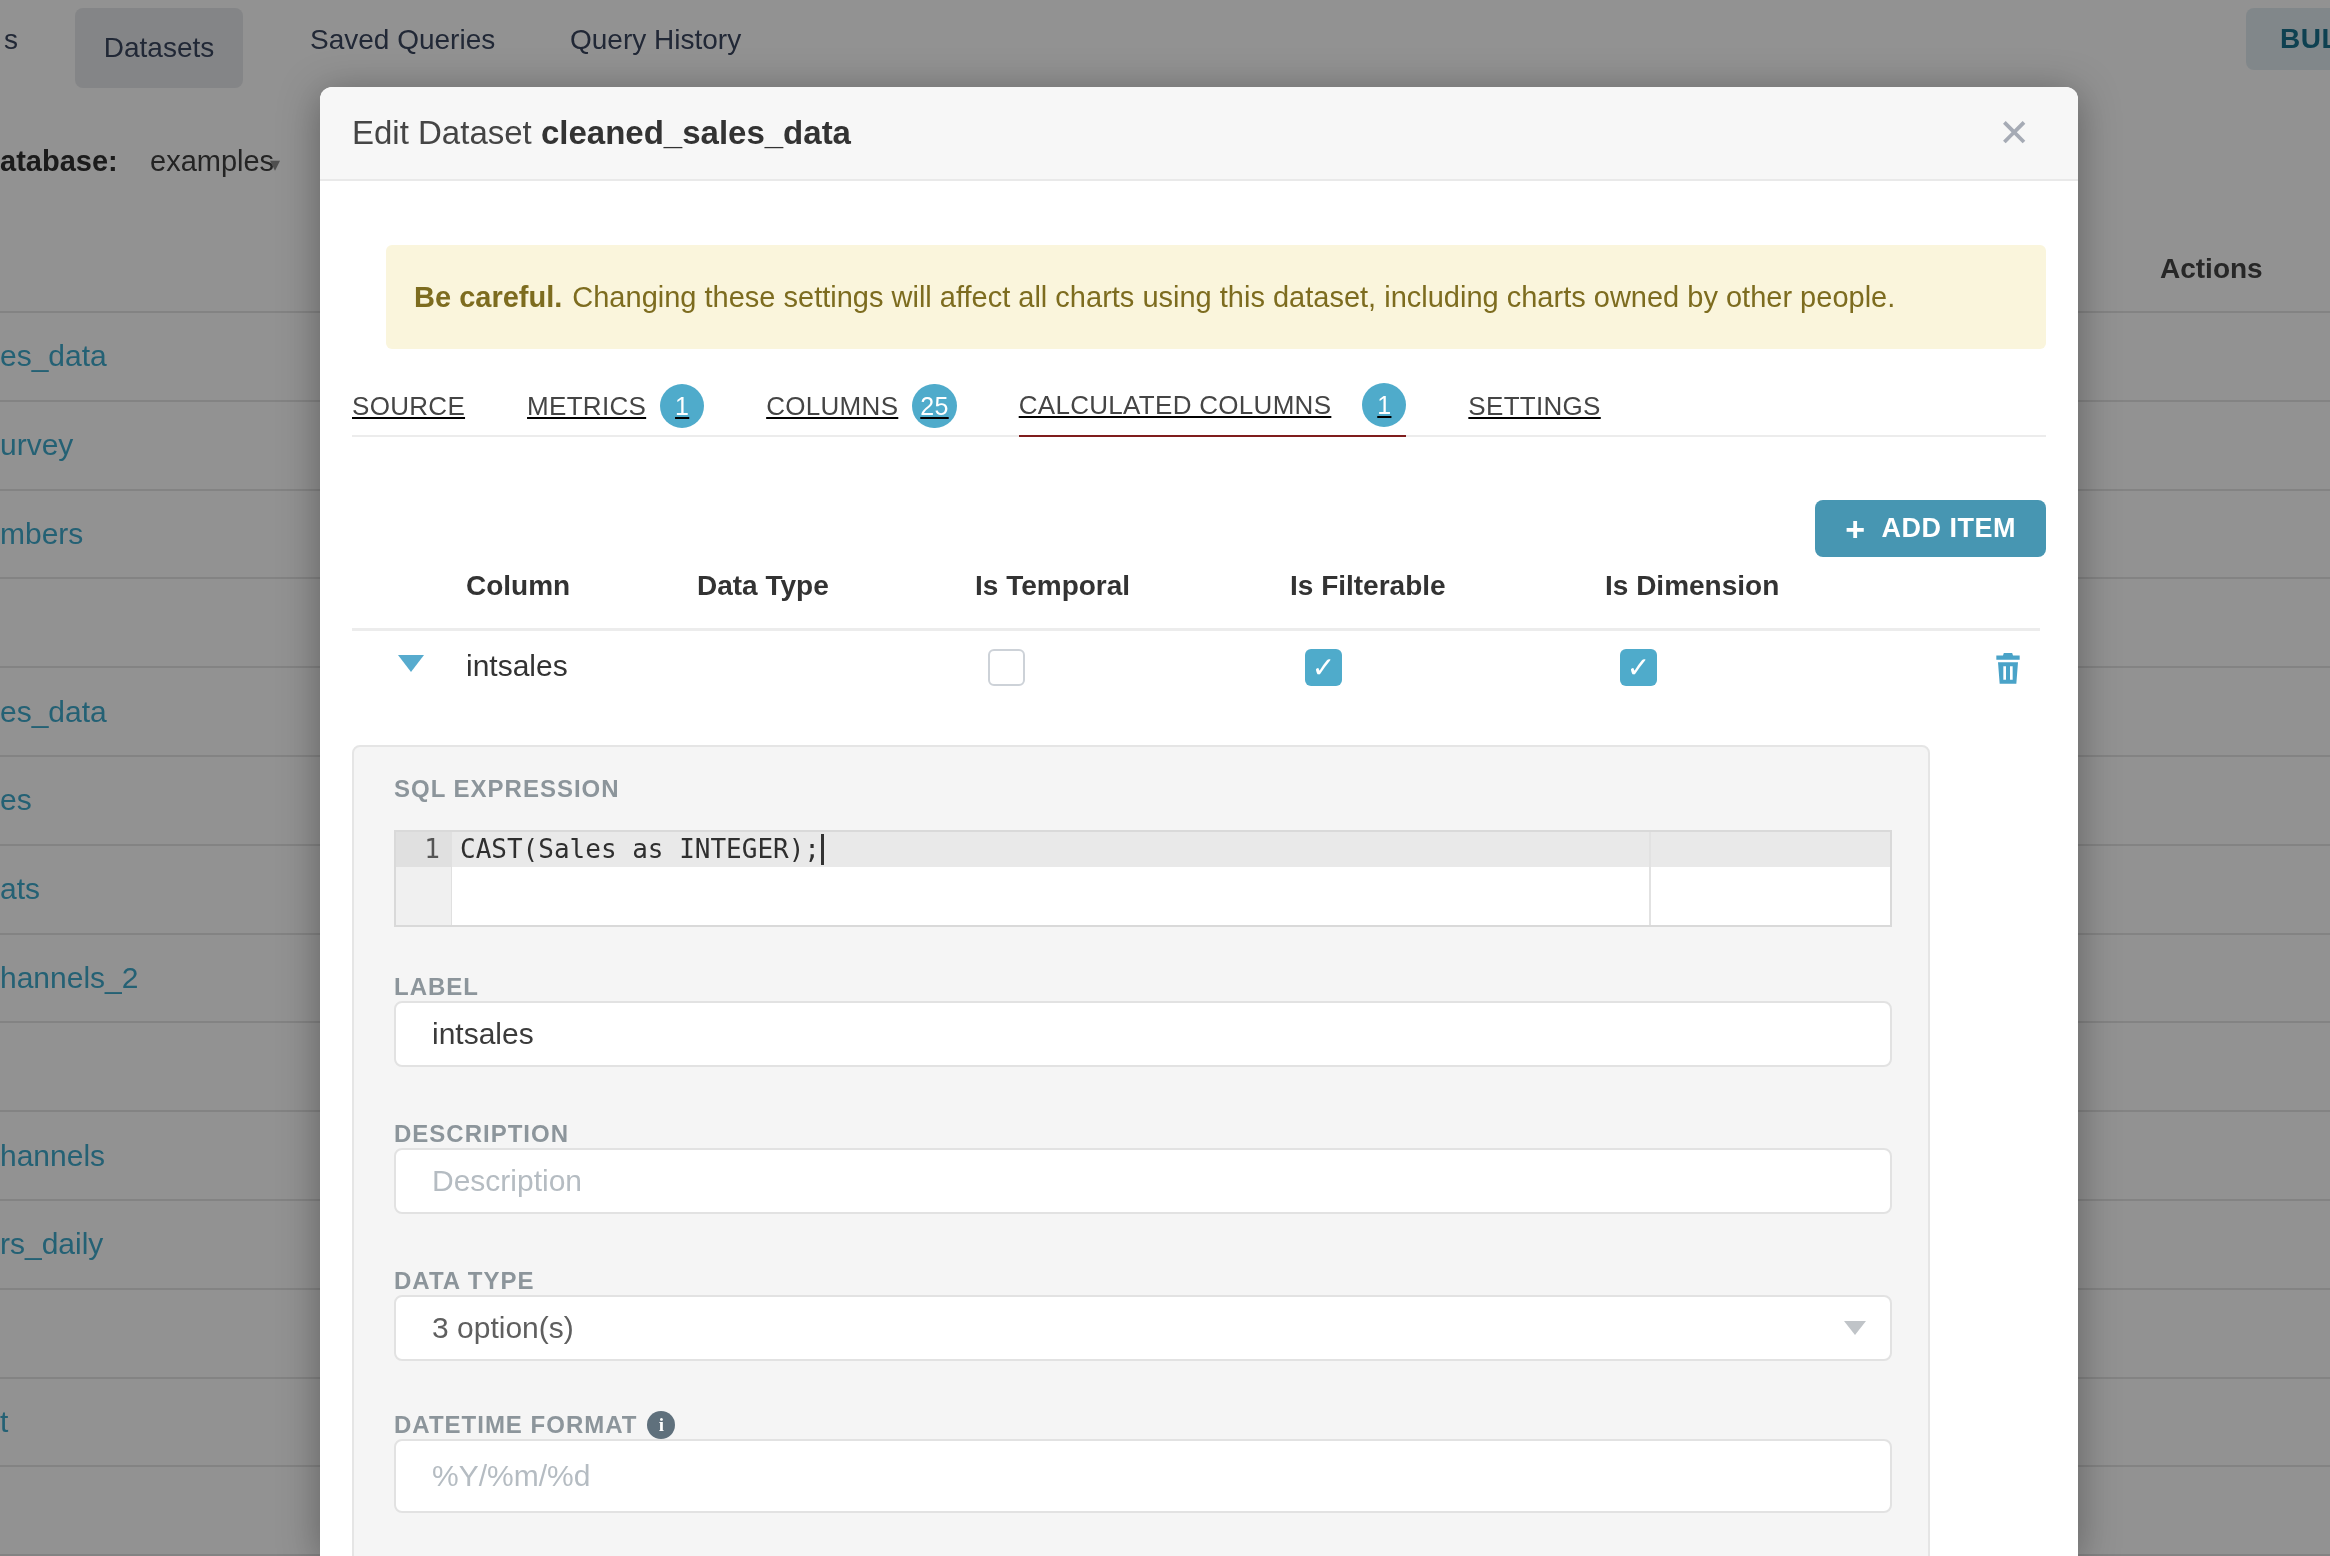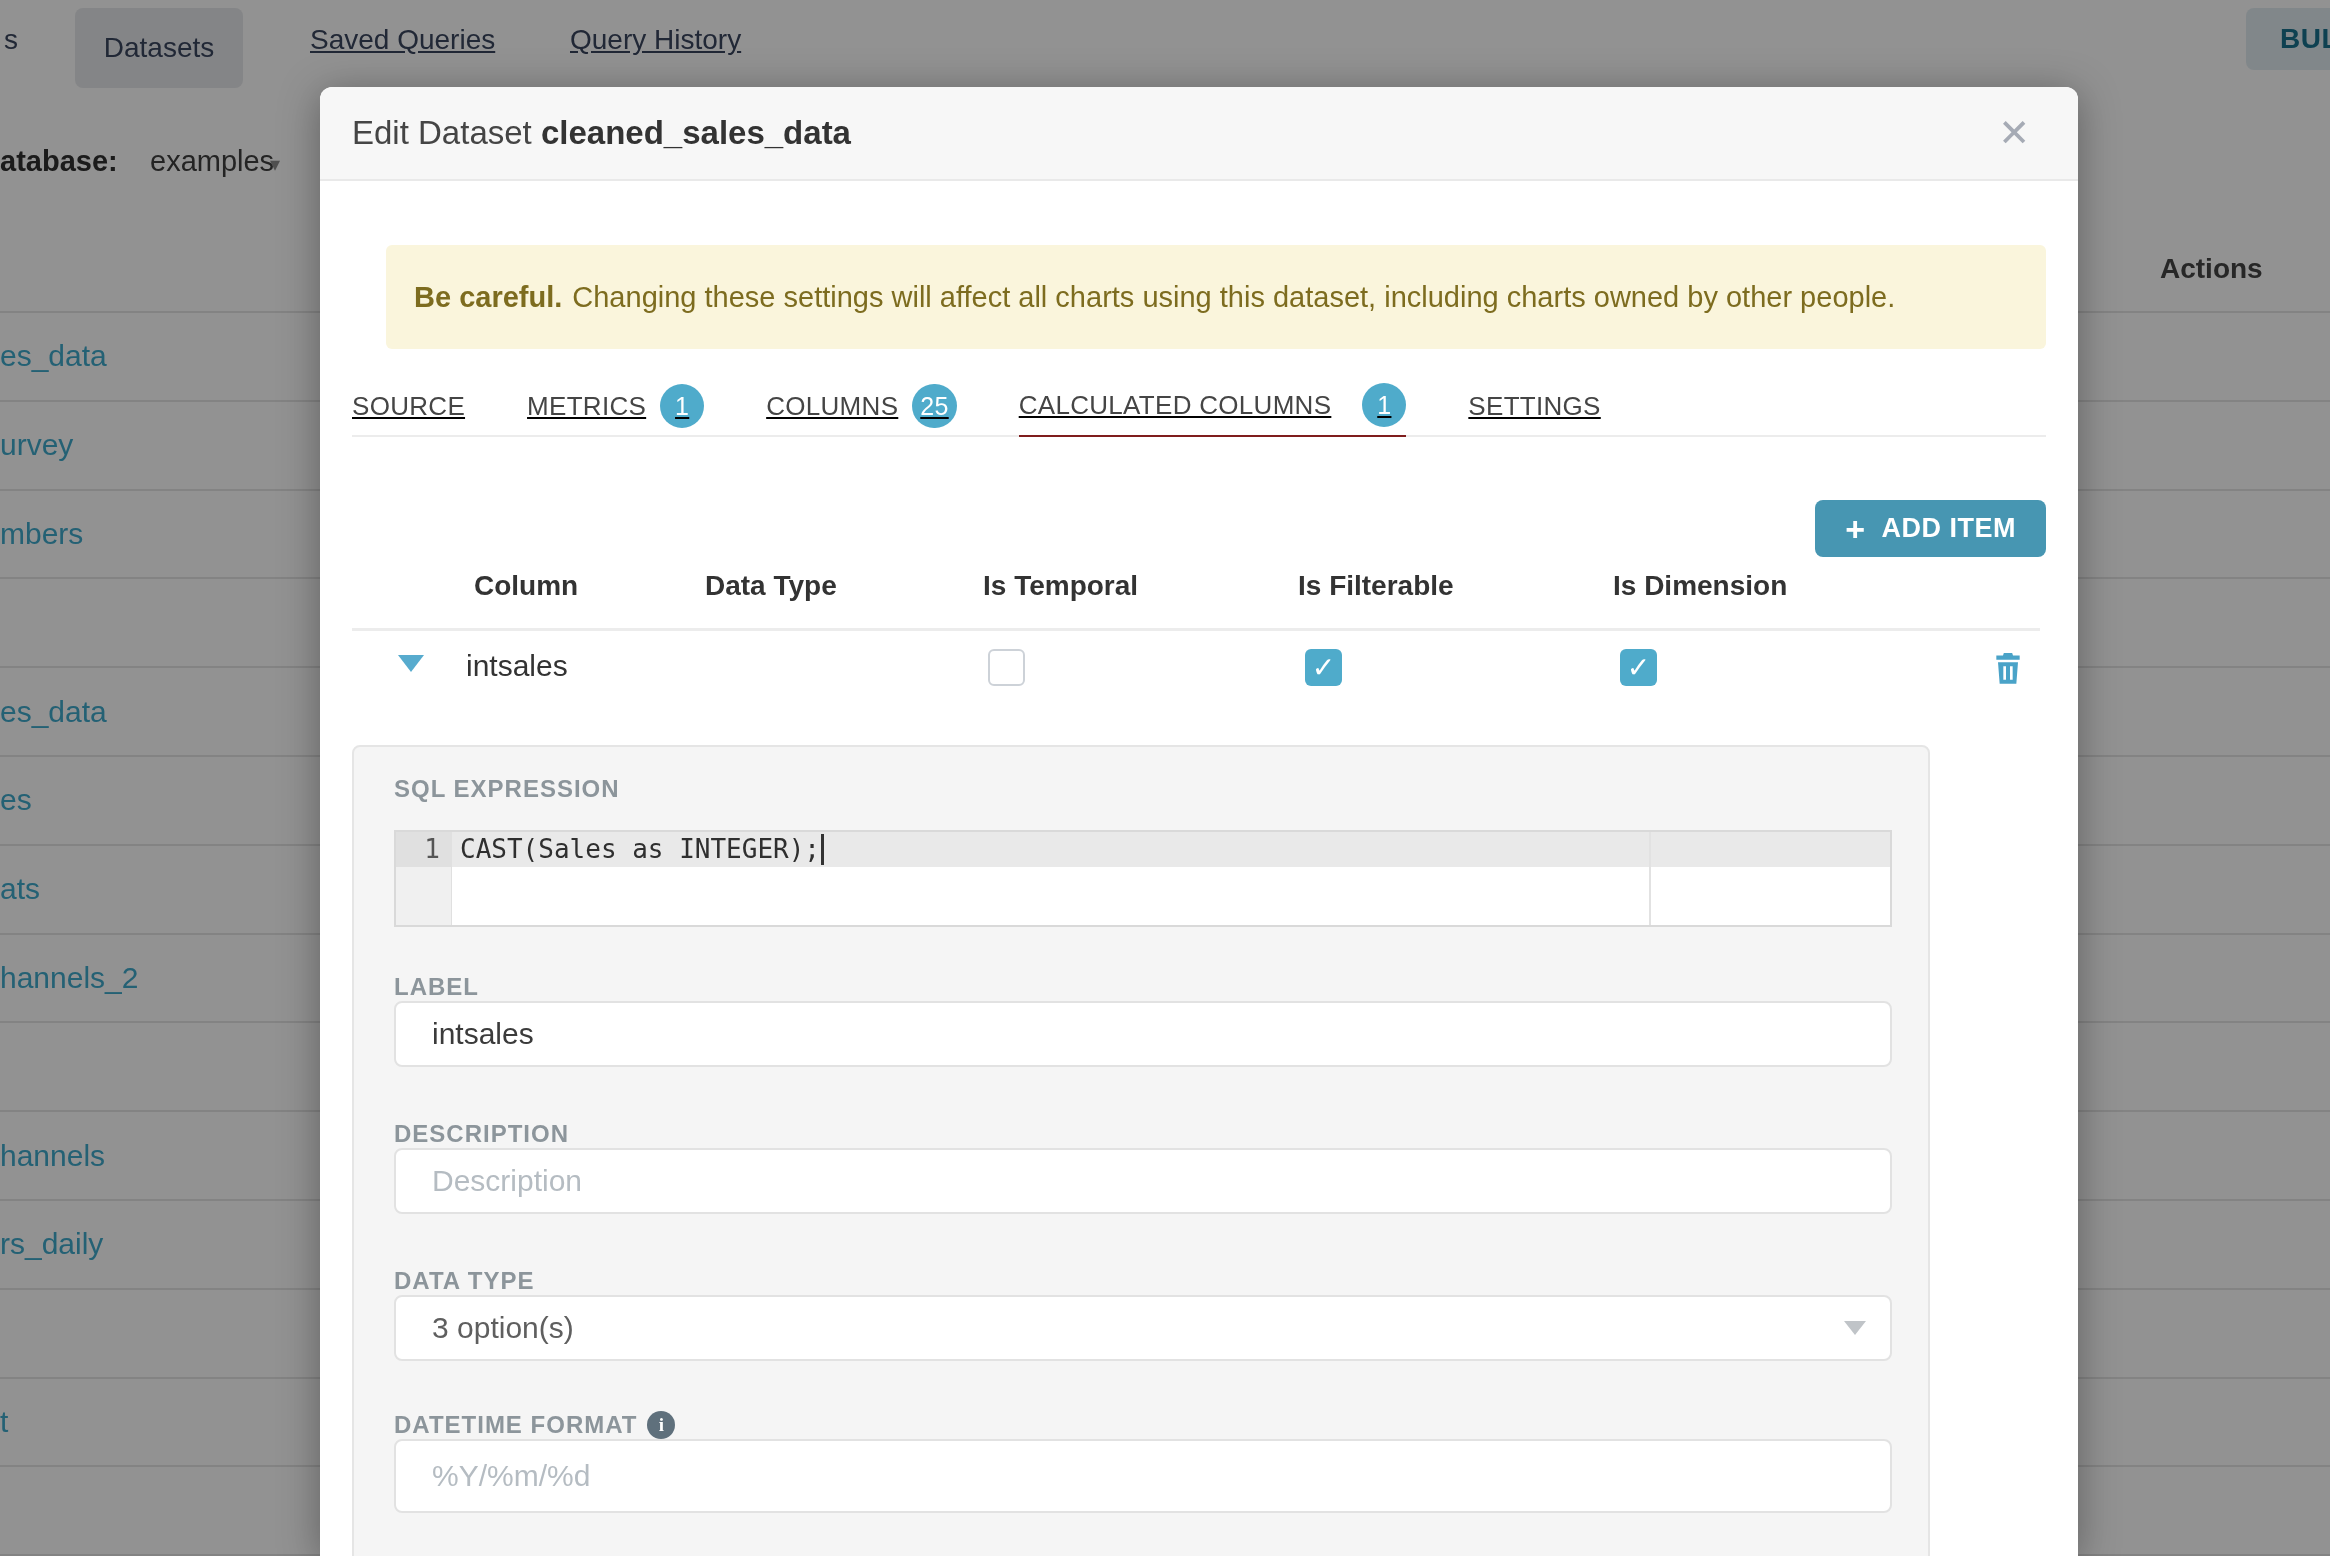--- a/index.html
+++ b/index.html
@@ -3,21 +3,21 @@
 <meta charset="utf-8">
 <style>
   * { margin:0; padding:0; box-sizing:border-box; }
   body { font-family:"Liberation Sans", sans-serif; }
   .screen { position:relative; width:2330px; height:1556px; overflow:hidden; background:#fbfbfb; }
 
   
   .bg-layer { position:absolute; inset:0; }
   .nav-frag { position:absolute; left:4px; top:24px; font-size:28px; color:#3a455e; }
   .nav-pill { position:absolute; left:75px; top:8px; width:168px; height:80px; background:#e4e6e9; border-radius:8px; display:flex; align-items:center; justify-content:center; font-size:28px; color:#3a455e; }
-  .nav-tab { position:absolute; top:24px; font-size:28px; color:#3a455e;text-decoration:underline; }
+  .nav-tab { position:absolute; top:24px; font-size:28px; color:#3a455e; }
   .nav-tab.saved { left:310px; }
   .nav-tab.history { left:570px; }
   .bulk-btn { position:absolute; left:2246px; top:8px; width:260px; height:62px; background:#dfe9ee; border-radius:8px; display:flex; align-items:center; padding-left:34px; font-size:28px; font-weight:bold; color:#19708c; letter-spacing:0.5px; white-space:nowrap; }
   .filter-frag { position:absolute; left:0; top:145px; font-size:29px; font-weight:bold; color:#2f2f2f; }
   .filter-value { position:absolute; left:150px; top:145px; font-size:29px; color:#3f3f3f; }
   .filter-caret { position:absolute; left:270px; top:152px; font-size:20px; color:#8a8a8a; }
   .actions-header { position:absolute; left:2160px; top:253px; font-size:28px; font-weight:bold; color:#444; }
   .bg-rows { position:absolute; left:0; top:311px; width:2330px; border-top:2px solid #e2e2e2; }
   .bg-row { height:88.8px; border-bottom:2px solid #e2e2e2; display:flex; align-items:center; }
   .bg-row span { font-size:30px; color:#3fa7c9; }
@@ -35,21 +35,21 @@
   .warning b { font-weight:bold; margin-right:10px; }
 
   .tabs-row { position:absolute; left:32px; right:32px; top:288px; height:62px; border-bottom:2px solid #ececec; display:flex; align-items:flex-start; gap:62px;text-decoration:underline; }
   .tab { display:flex; align-items:center; gap:14px; height:62px; font-size:26px; color:#454545; letter-spacing:0.3px; }
   .tab.active { border-bottom:2px solid #7f1d1d;gap:31px; }
   .badge { min-width:44px; height:44px; padding:0 8px; border-radius:22px; background:#4fabcb; color:#fff; font-size:25px; display:flex; align-items:center; justify-content:center; }
 
   .add-item-btn { position:absolute; right:32px; top:413px; height:57px; padding:0 30px; background:#4796b2; border-radius:8px; color:#fff; font-size:27px; font-weight:bold; letter-spacing:0.5px; display:flex; align-items:center; gap:16px; }
   .add-item-btn .plus { font-size:34px; font-weight:bold; line-height:1; }
 
-  .cols-header { position:absolute; top:483px; left:0; right:0; height:40px; font-size:28px; font-weight:bold; color:#333;margin-left:8px; }
+  .cols-header { position:absolute; top:483px; left:0; right:0; height:40px; font-size:28px; font-weight:bold; color:#333; }
   .cols-header span { position:absolute; top:0; }
   .ch-column { left:146px; } .ch-datatype { left:377px; } .ch-temporal { left:655px; } .ch-filterable { left:970px; } .ch-dimension { left:1285px; }
   .cols-divider { position:absolute; left:32px; width:1688px; top:541px; height:3px; background:#ececec; }
 
   .col-row { position:absolute; top:560px; left:0; right:0; height:44px; }
   .expand-caret { position:absolute; left:78px; top:8px; width:0; height:0; border-left:13px solid transparent; border-right:13px solid transparent; border-top:17px solid #57abce; }
   .row-name { position:absolute; left:146px; top:2px; font-size:30px; color:#333; }
   .checkbox { position:absolute; top:2px; width:37px; height:37px; border-radius:6px; }
   .checkbox.unchecked { background:#fff; border:2px solid #cdd2d8; }
   .checkbox.checked { background:#4fabcb; color:#fff; font-size:28px; display:flex; align-items:center; justify-content:center; }

